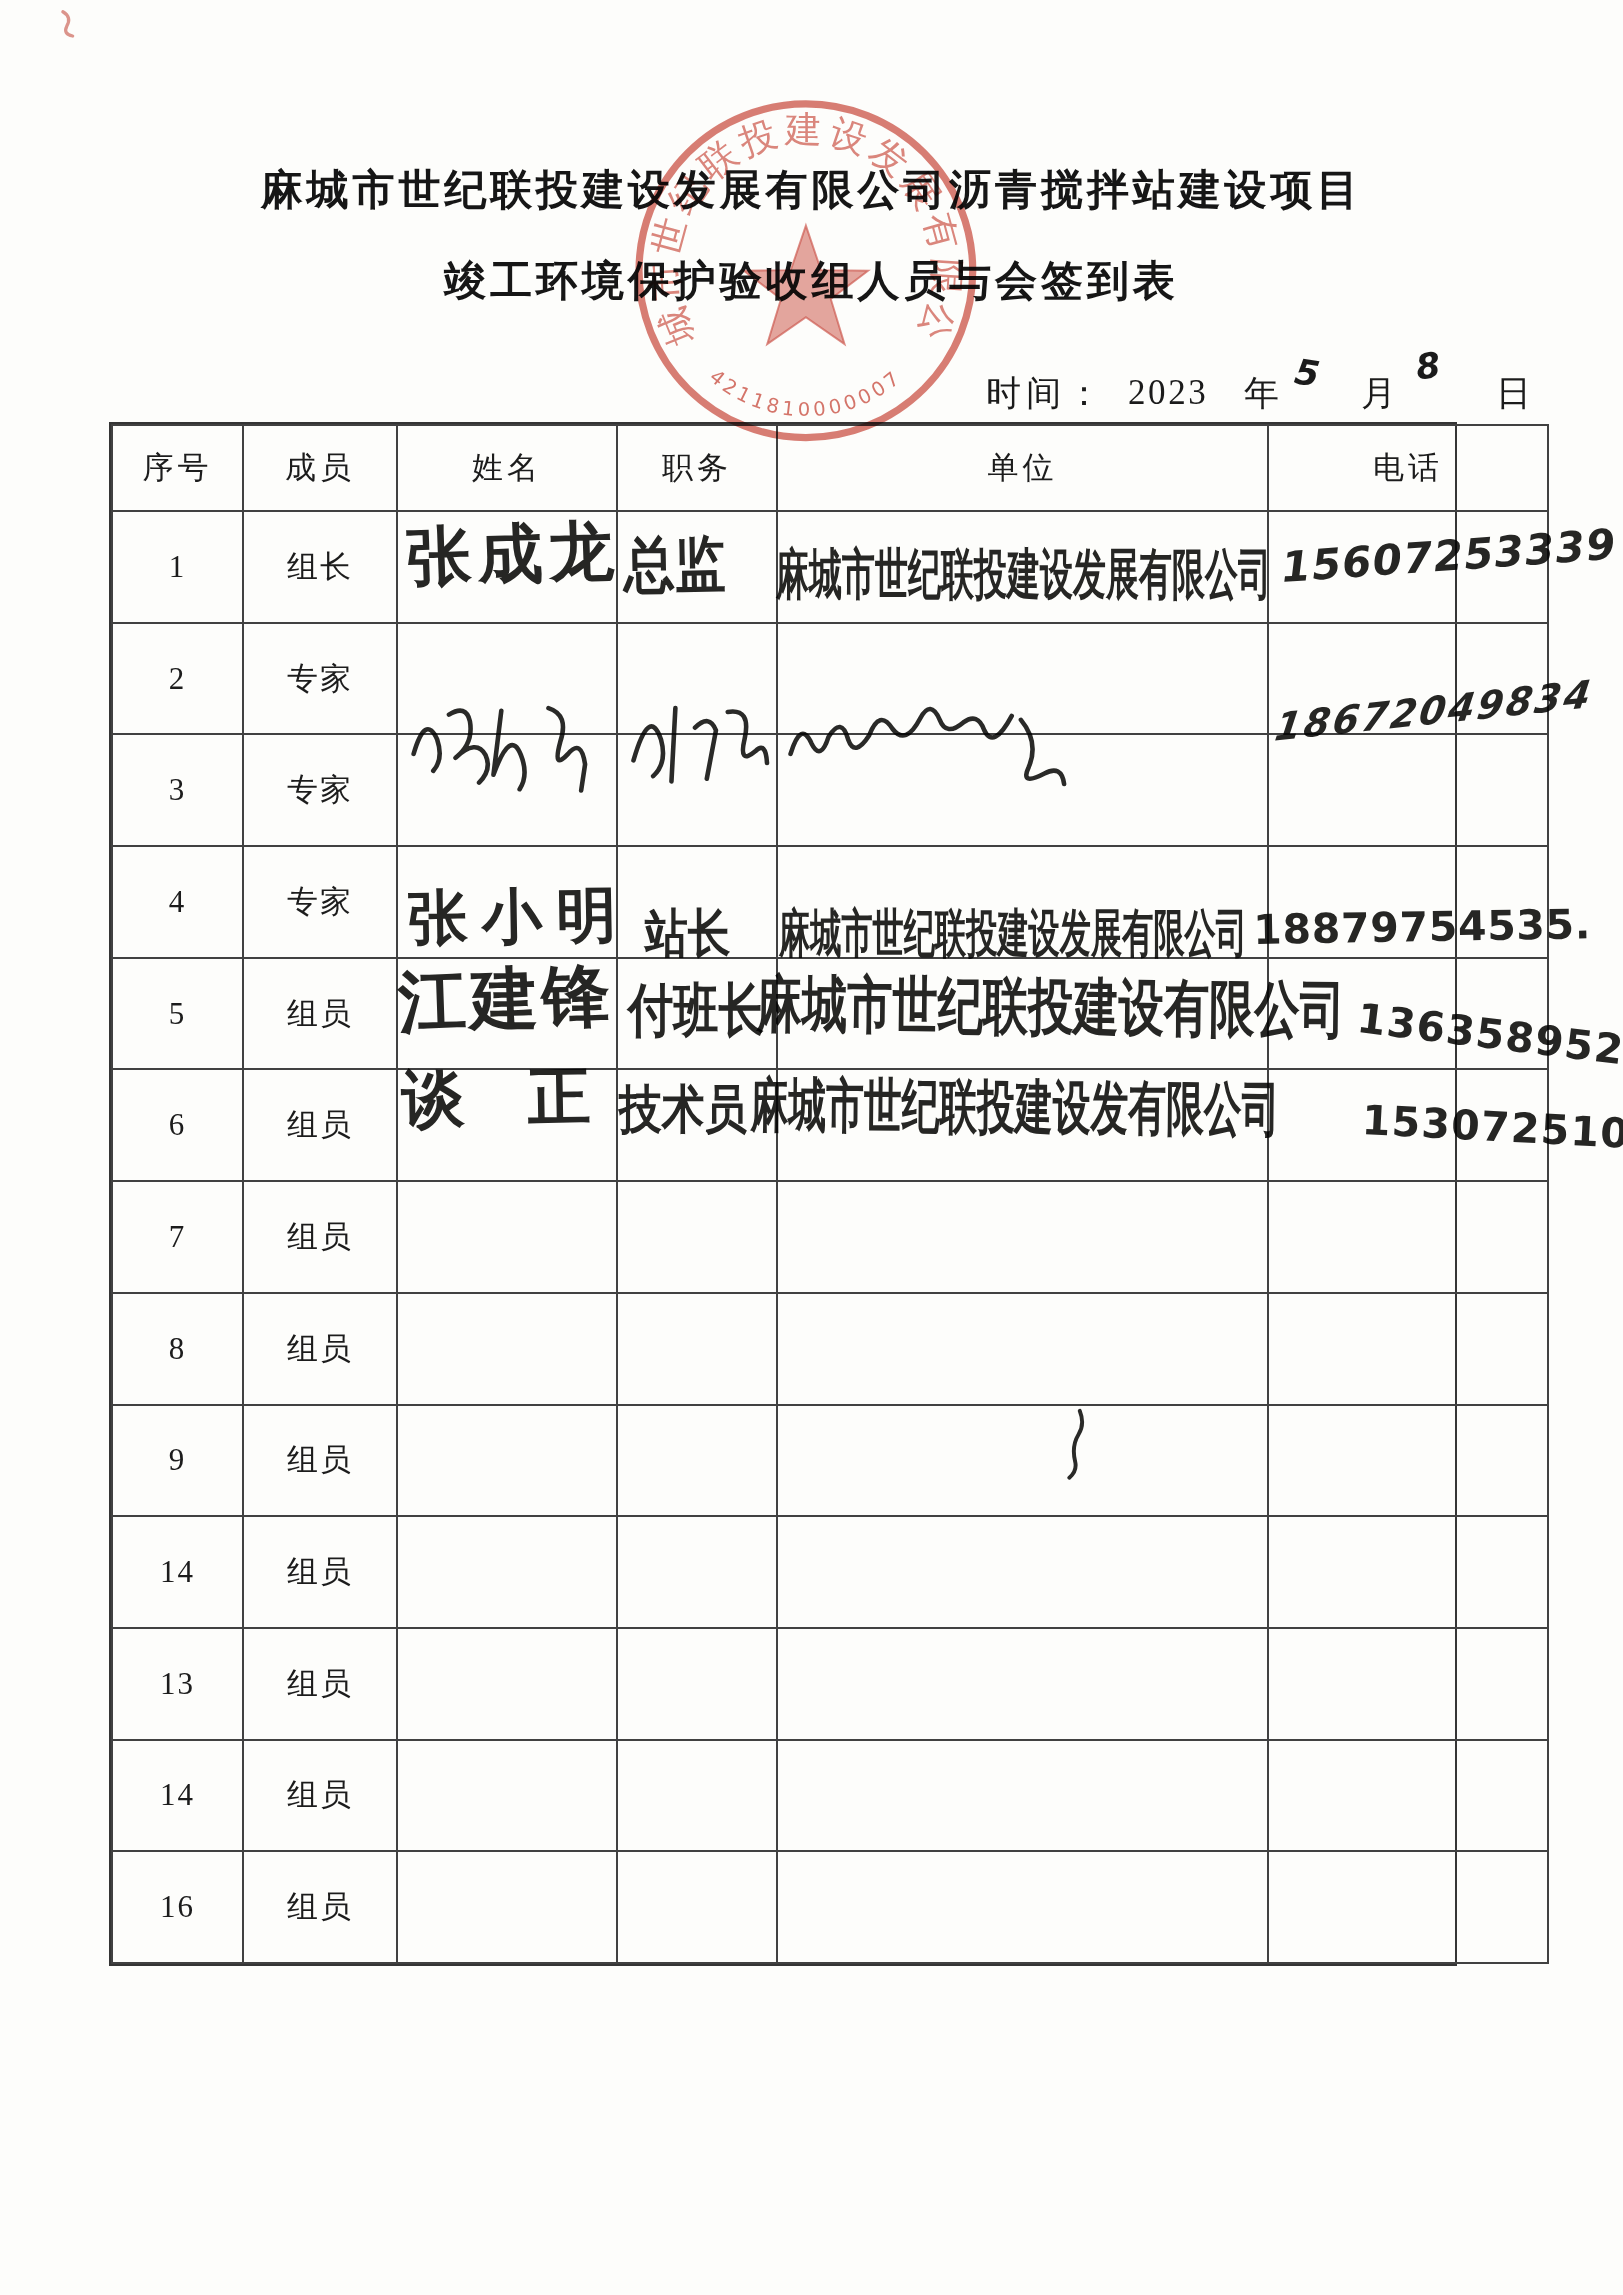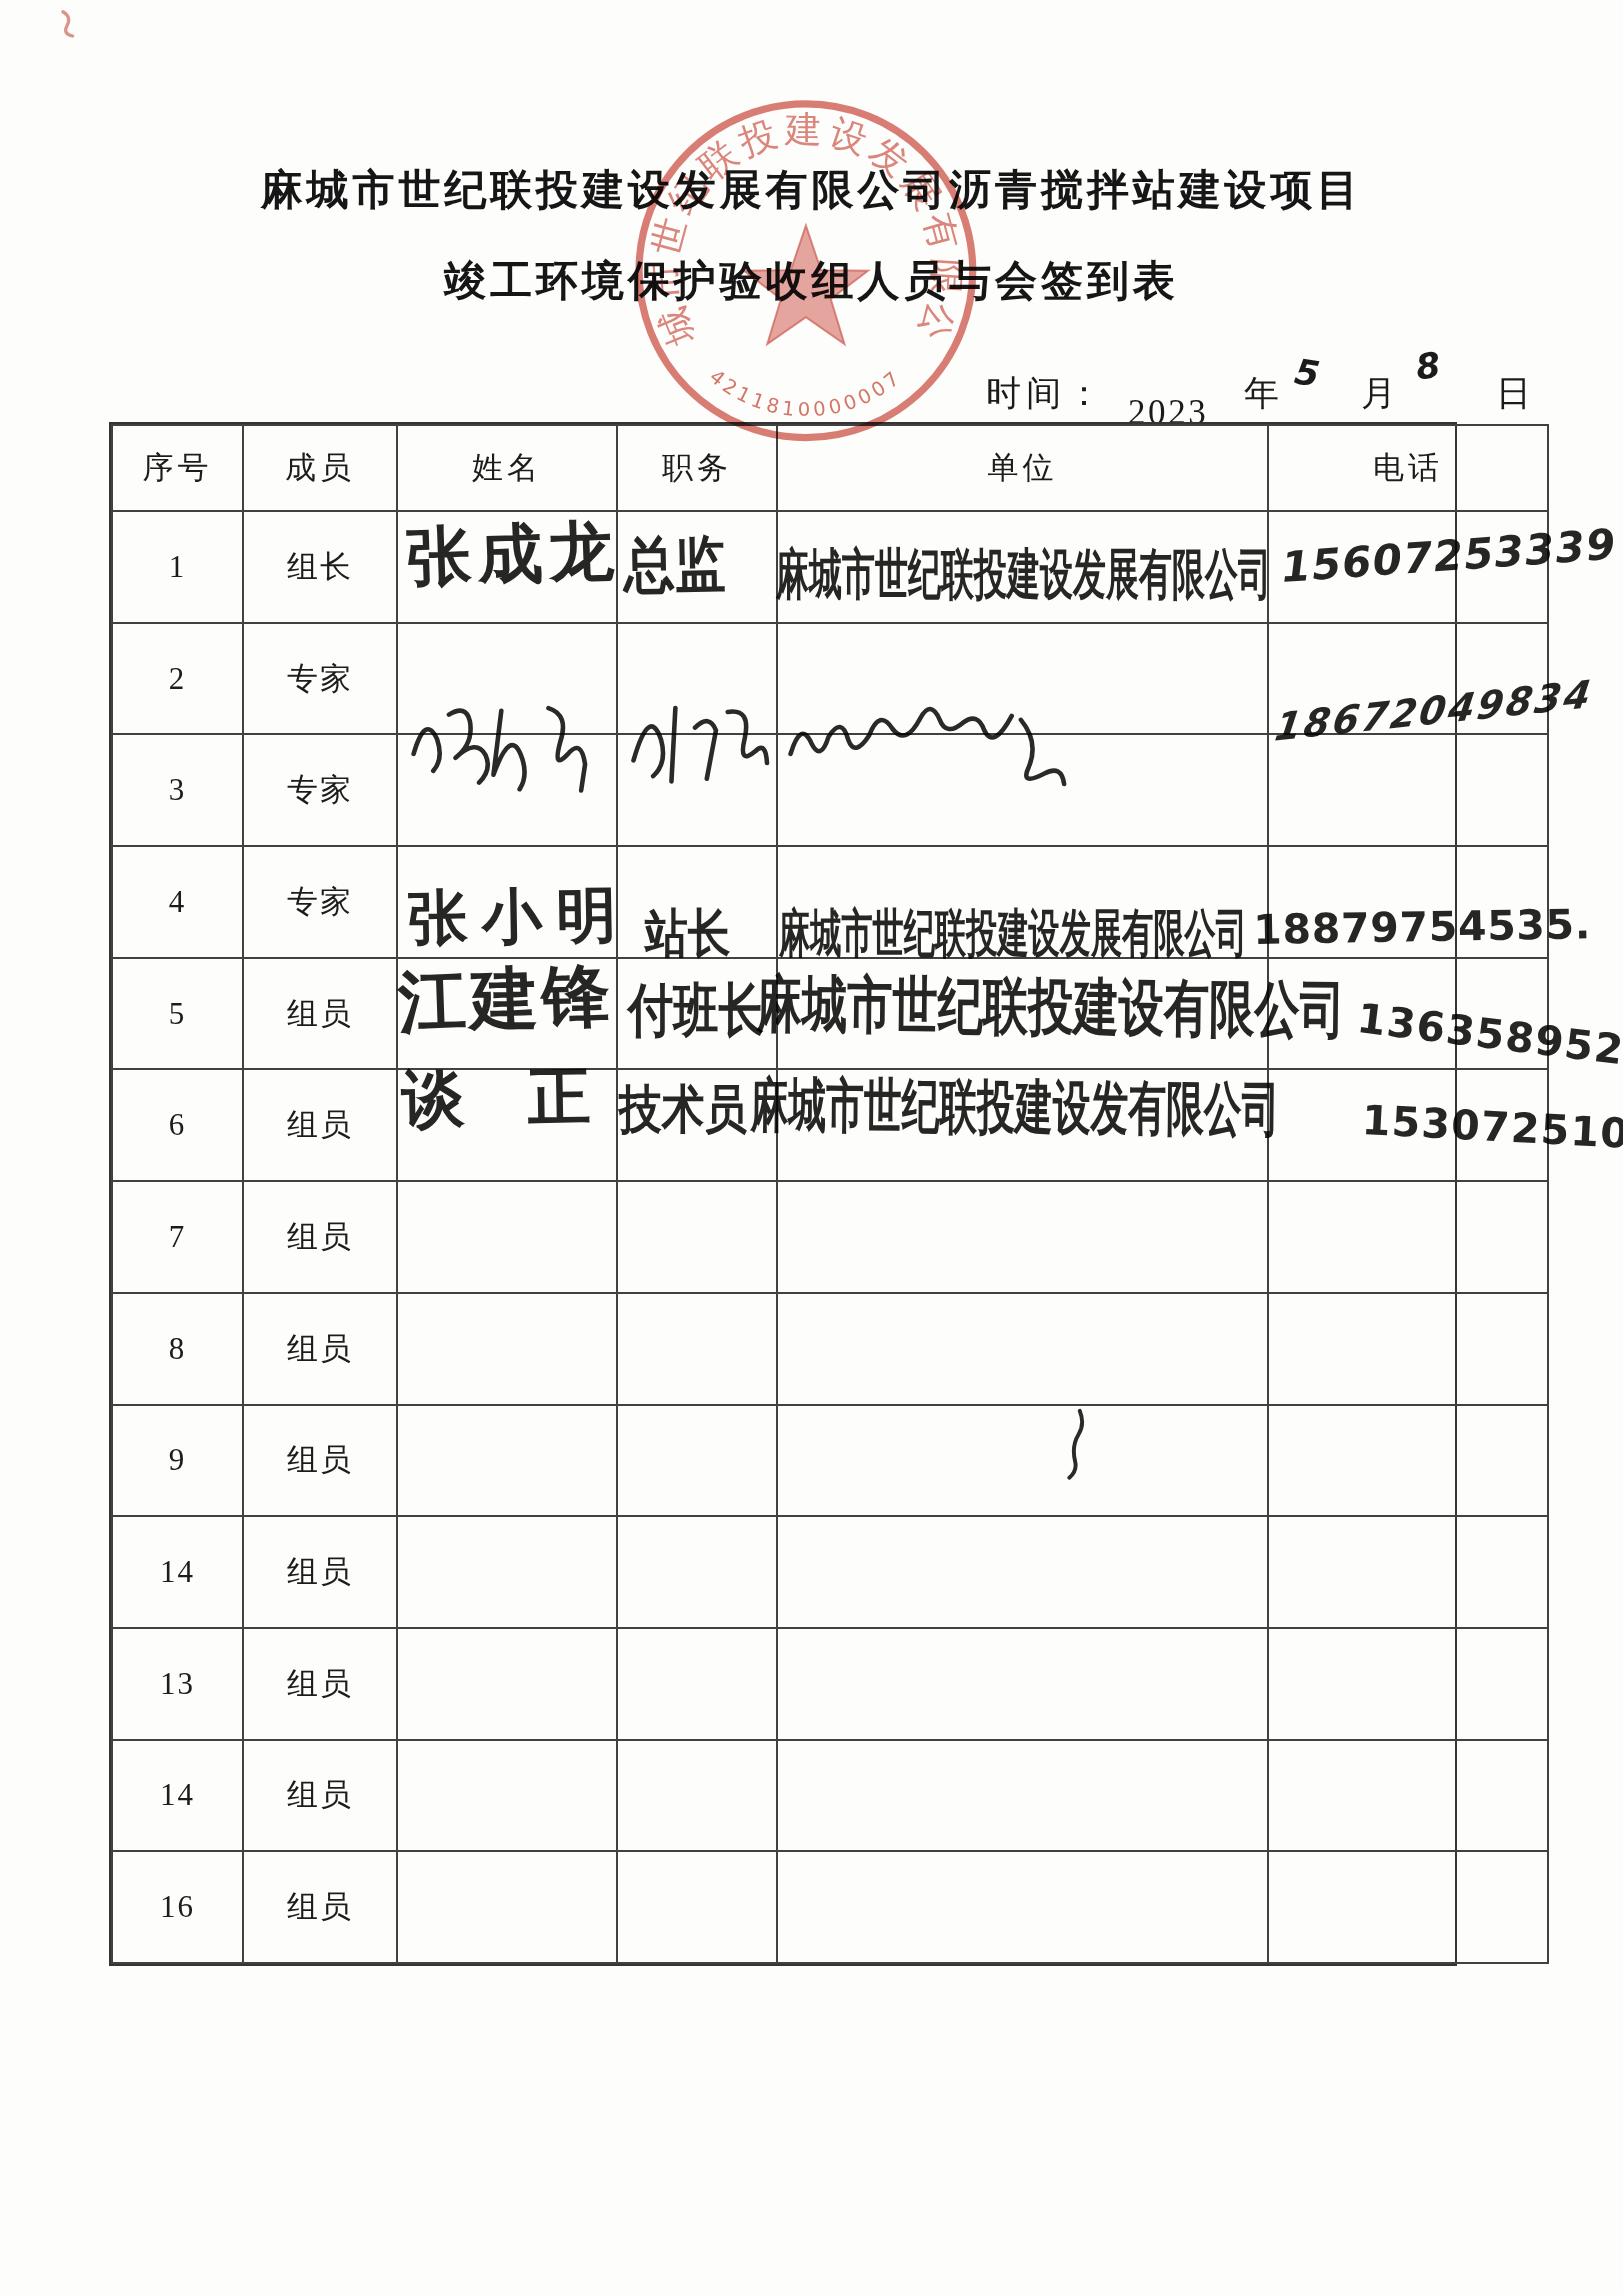--- a/index.html
+++ b/index.html
@@ -12,21 +12,21 @@
   .title{
     position:absolute;left:0;width:100%;text-align:center;
     font-weight:700;font-size:42px;letter-spacing:3.9px;color:#161616;
     font-family:"Liberation Serif", serif;
   }
   #title1{top:162px;}
   #title2{top:253px;}
   
   .dateline span{position:absolute;font-size:35px;color:#1b1b1b;white-space:nowrap;}
   .dl-label{left:986px;top:370px;letter-spacing:5.2px;text-align:right;}
-  .dl-year{left:1128px;top:393px;font-size:38px;letter-spacing:2.6px;}
+  .dl-year{left:1128px;top:373px;font-size:38px;letter-spacing:2.6px;}
   .dl-year-u{left:1244px;top:370px;}
   .dl-month-u{left:1361px;top:370px;}
   .dl-day-u{left:1496px;top:370px;}
   .hw{
     font-family:"DejaVu Sans", sans-serif;font-weight:600;color:#262624;
     mix-blend-mode:multiply;white-space:nowrap;
   }
   .dl-month{left:1295px;top:353px;font-size:52px;font-style:italic;transform:rotate(9deg);}
   .dl-day{left:1416px;top:346px;font-size:48px;font-style:italic;transform:rotate(-7deg);}
   

